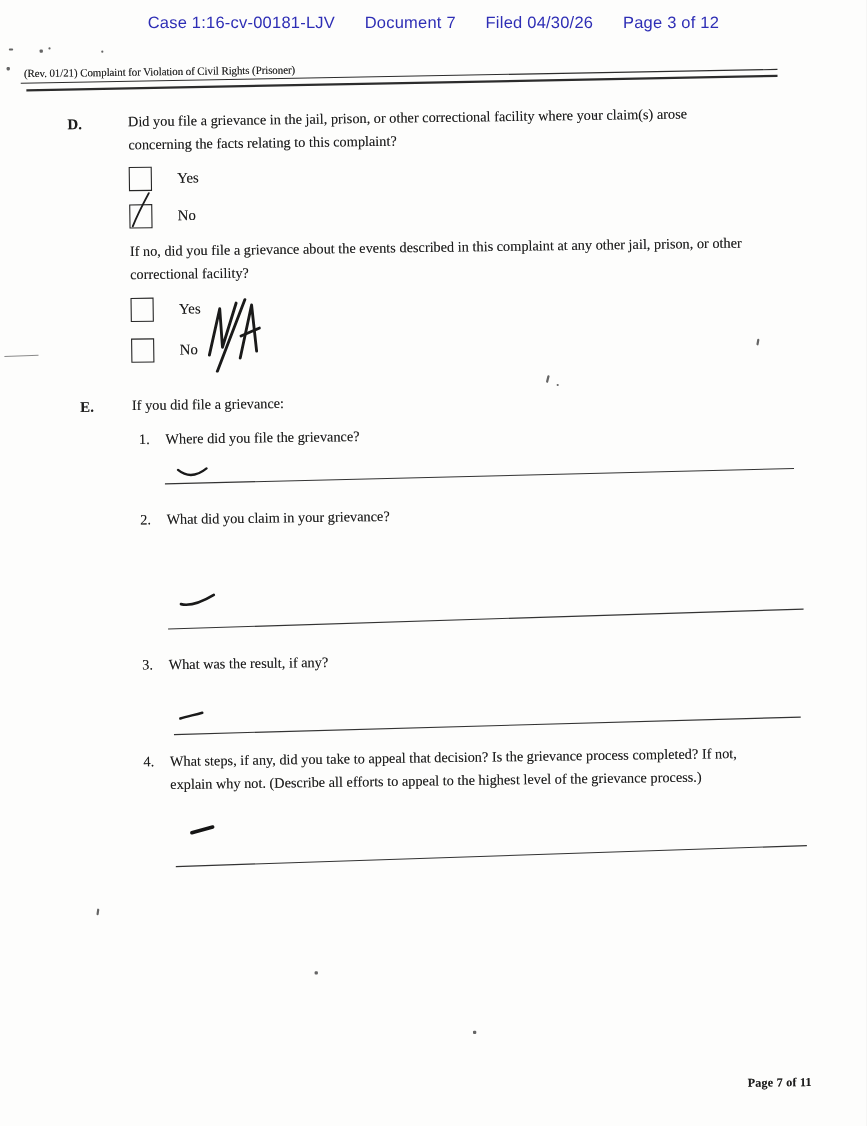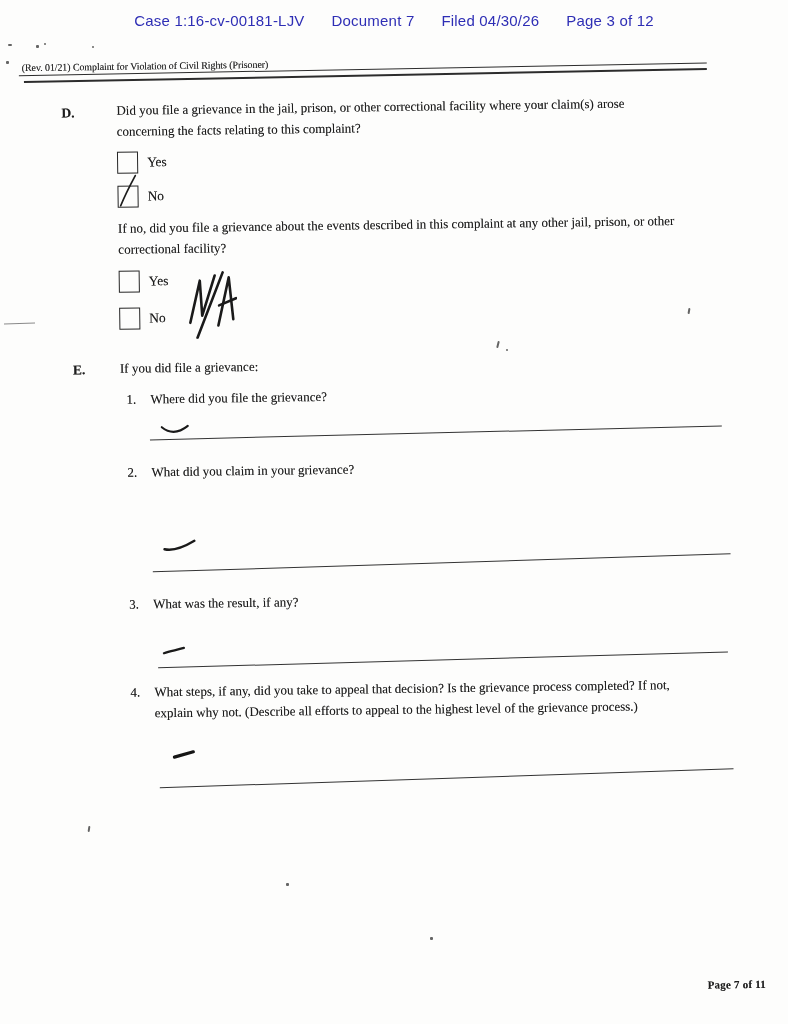--- a/index.html
+++ b/index.html
@@ -33,38 +33,38 @@
     white-space:nowrap;
   }
   .rule{
     position:absolute;height:0;
     border-top:1.6px solid #2c2c2c;
     transform-origin:left center;
   }
   .rule.thick{border-top-width:2.2px;}
   .sec-label{font-weight:bold;font-size:13.5px;}
   .q{width:560px;}
-  .cbrow{display:flex;align-items:center;gap:9px;text-align:right;}
+  .cbrow{display:flex;align-items:center;gap:23px;text-align:right;}
   .cbox{
     position:relative;width:19px;height:20px;
     border:1.7px solid #262626;background:transparent;
     flex:0 0 auto;
   }
   .cbox svg{position:absolute;left:-2px;top:-13px;overflow:visible;}
   .cblabel{font-size:13.5px;}
   .num{position:absolute;left:128px;width:20px;}
   .itemq{position:absolute;left:152px;}
   .answer-line{
     position:absolute;height:0;border-top:1.5px solid #333;
     transform-origin:left center;
   }
   .penmark svg{display:block;}
   .footer{
     position:absolute;left:673px;top:981px;
-    font-size:11px;font-weight:bold;letter-spacing:.2px;margin-left:28px;
+    font-size:11px;font-weight:bold;letter-spacing:.2px;
   }
   .speck{position:absolute;background:rgba(20,20,20,.65);border-radius:1px;}
   .margin-dash{
     position:absolute;left:4px;top:323px;width:31px;height:0;
     border-top:1.6px solid #8a8a8a;transform:rotate(-2deg);
   }
 </style>
 </head>
 <body>
 

